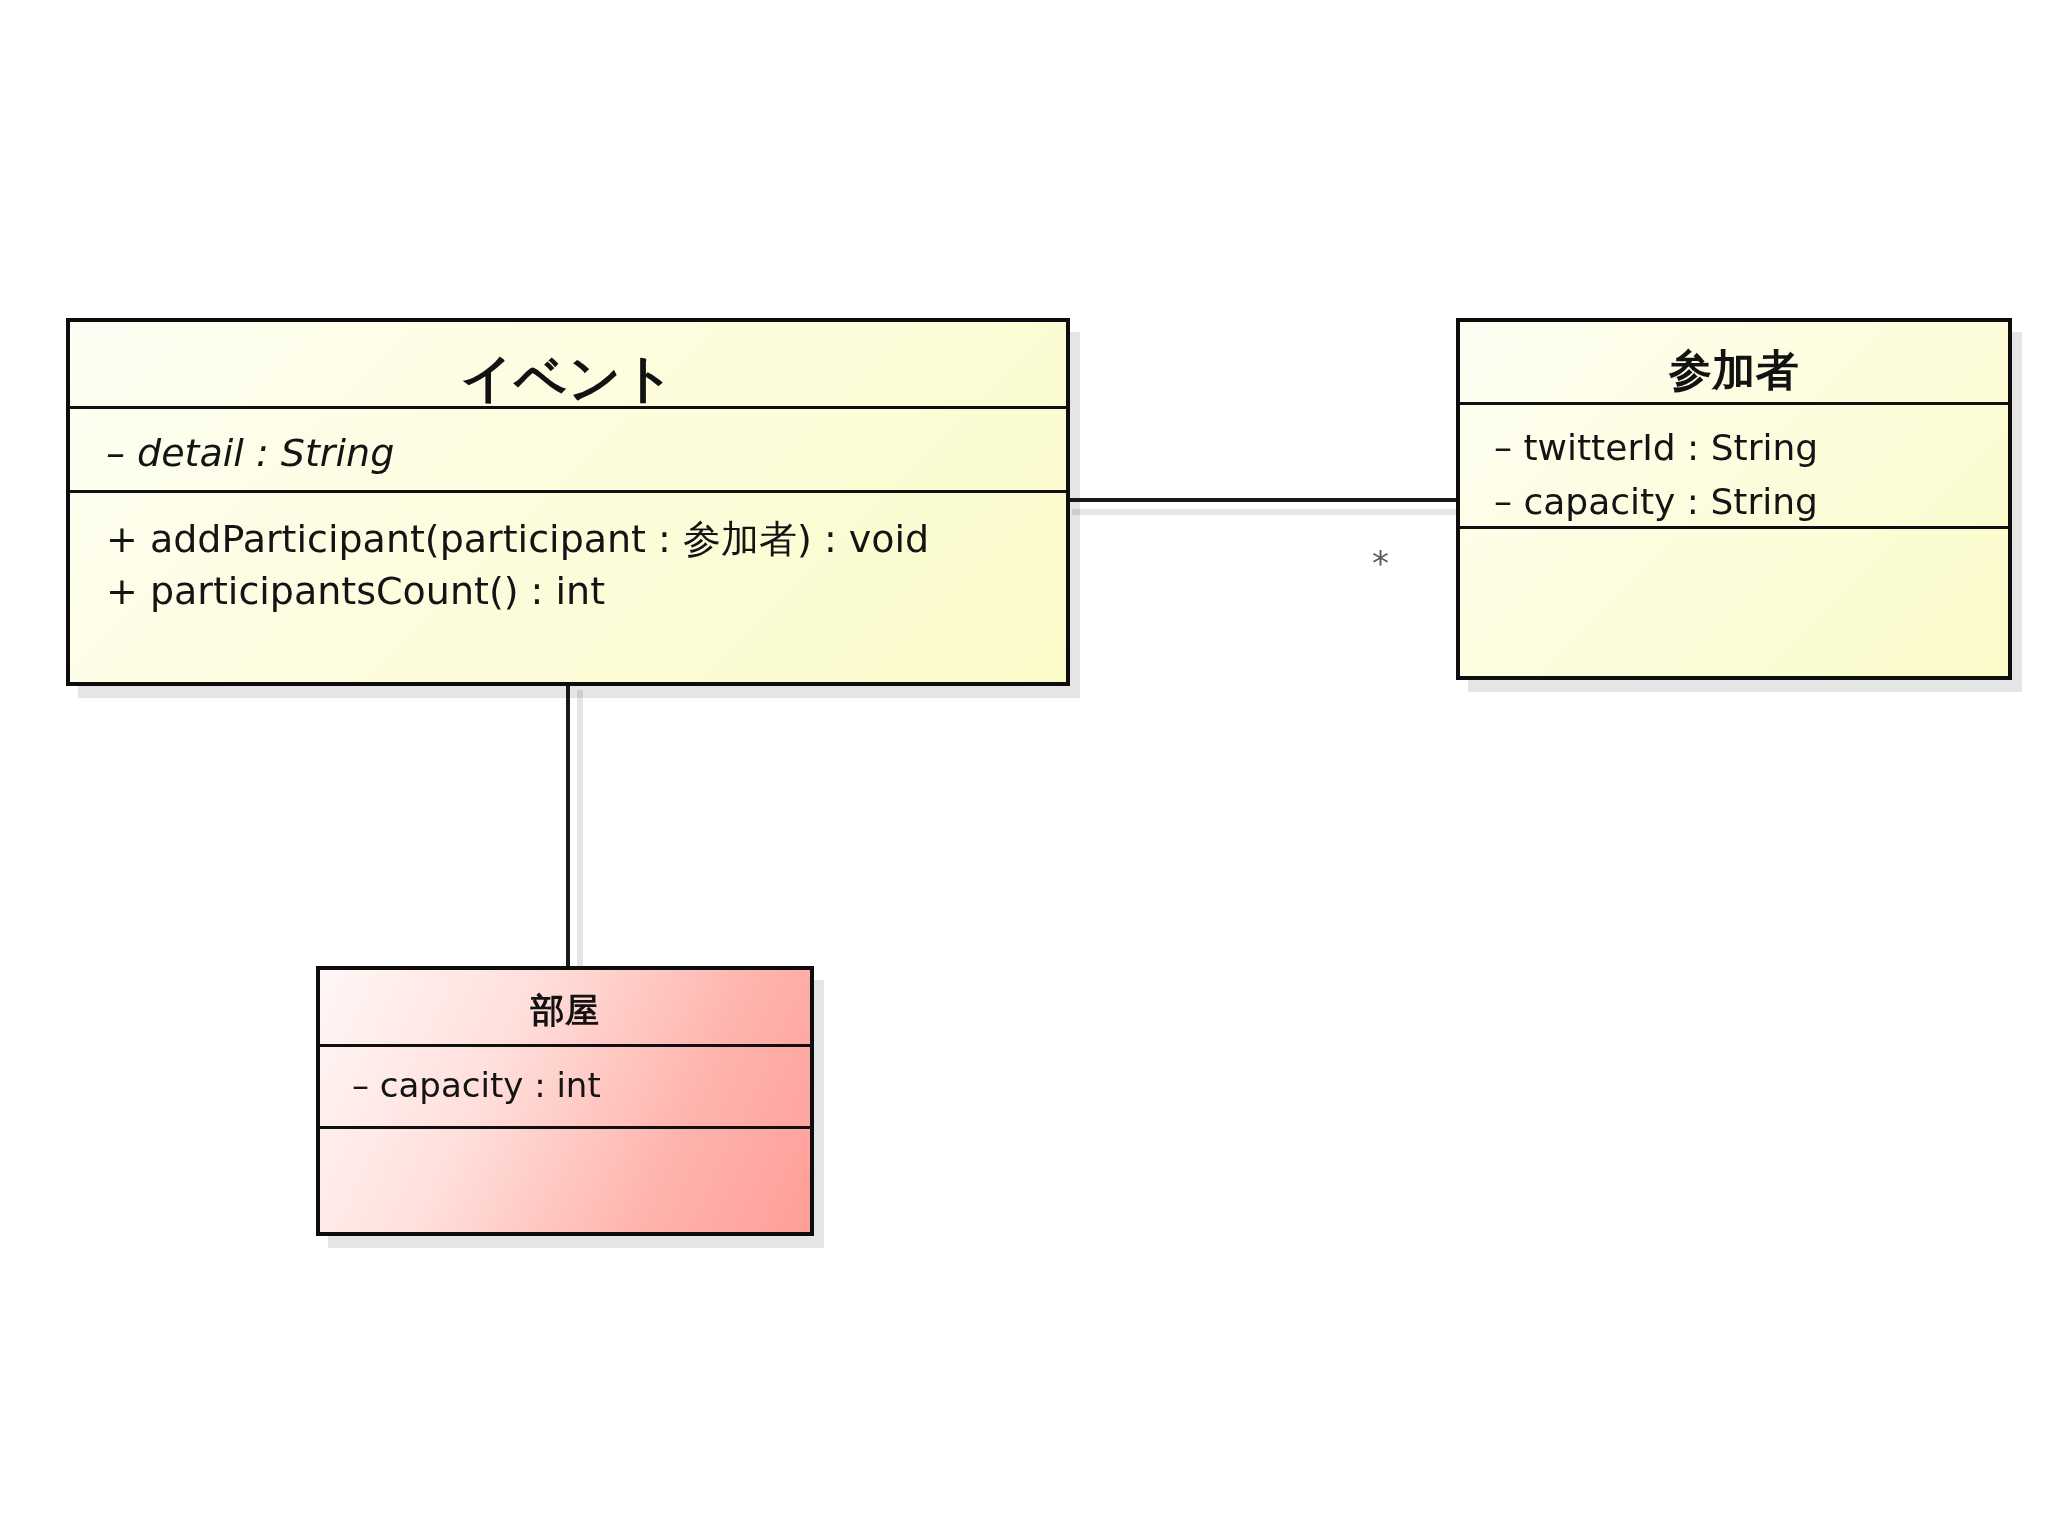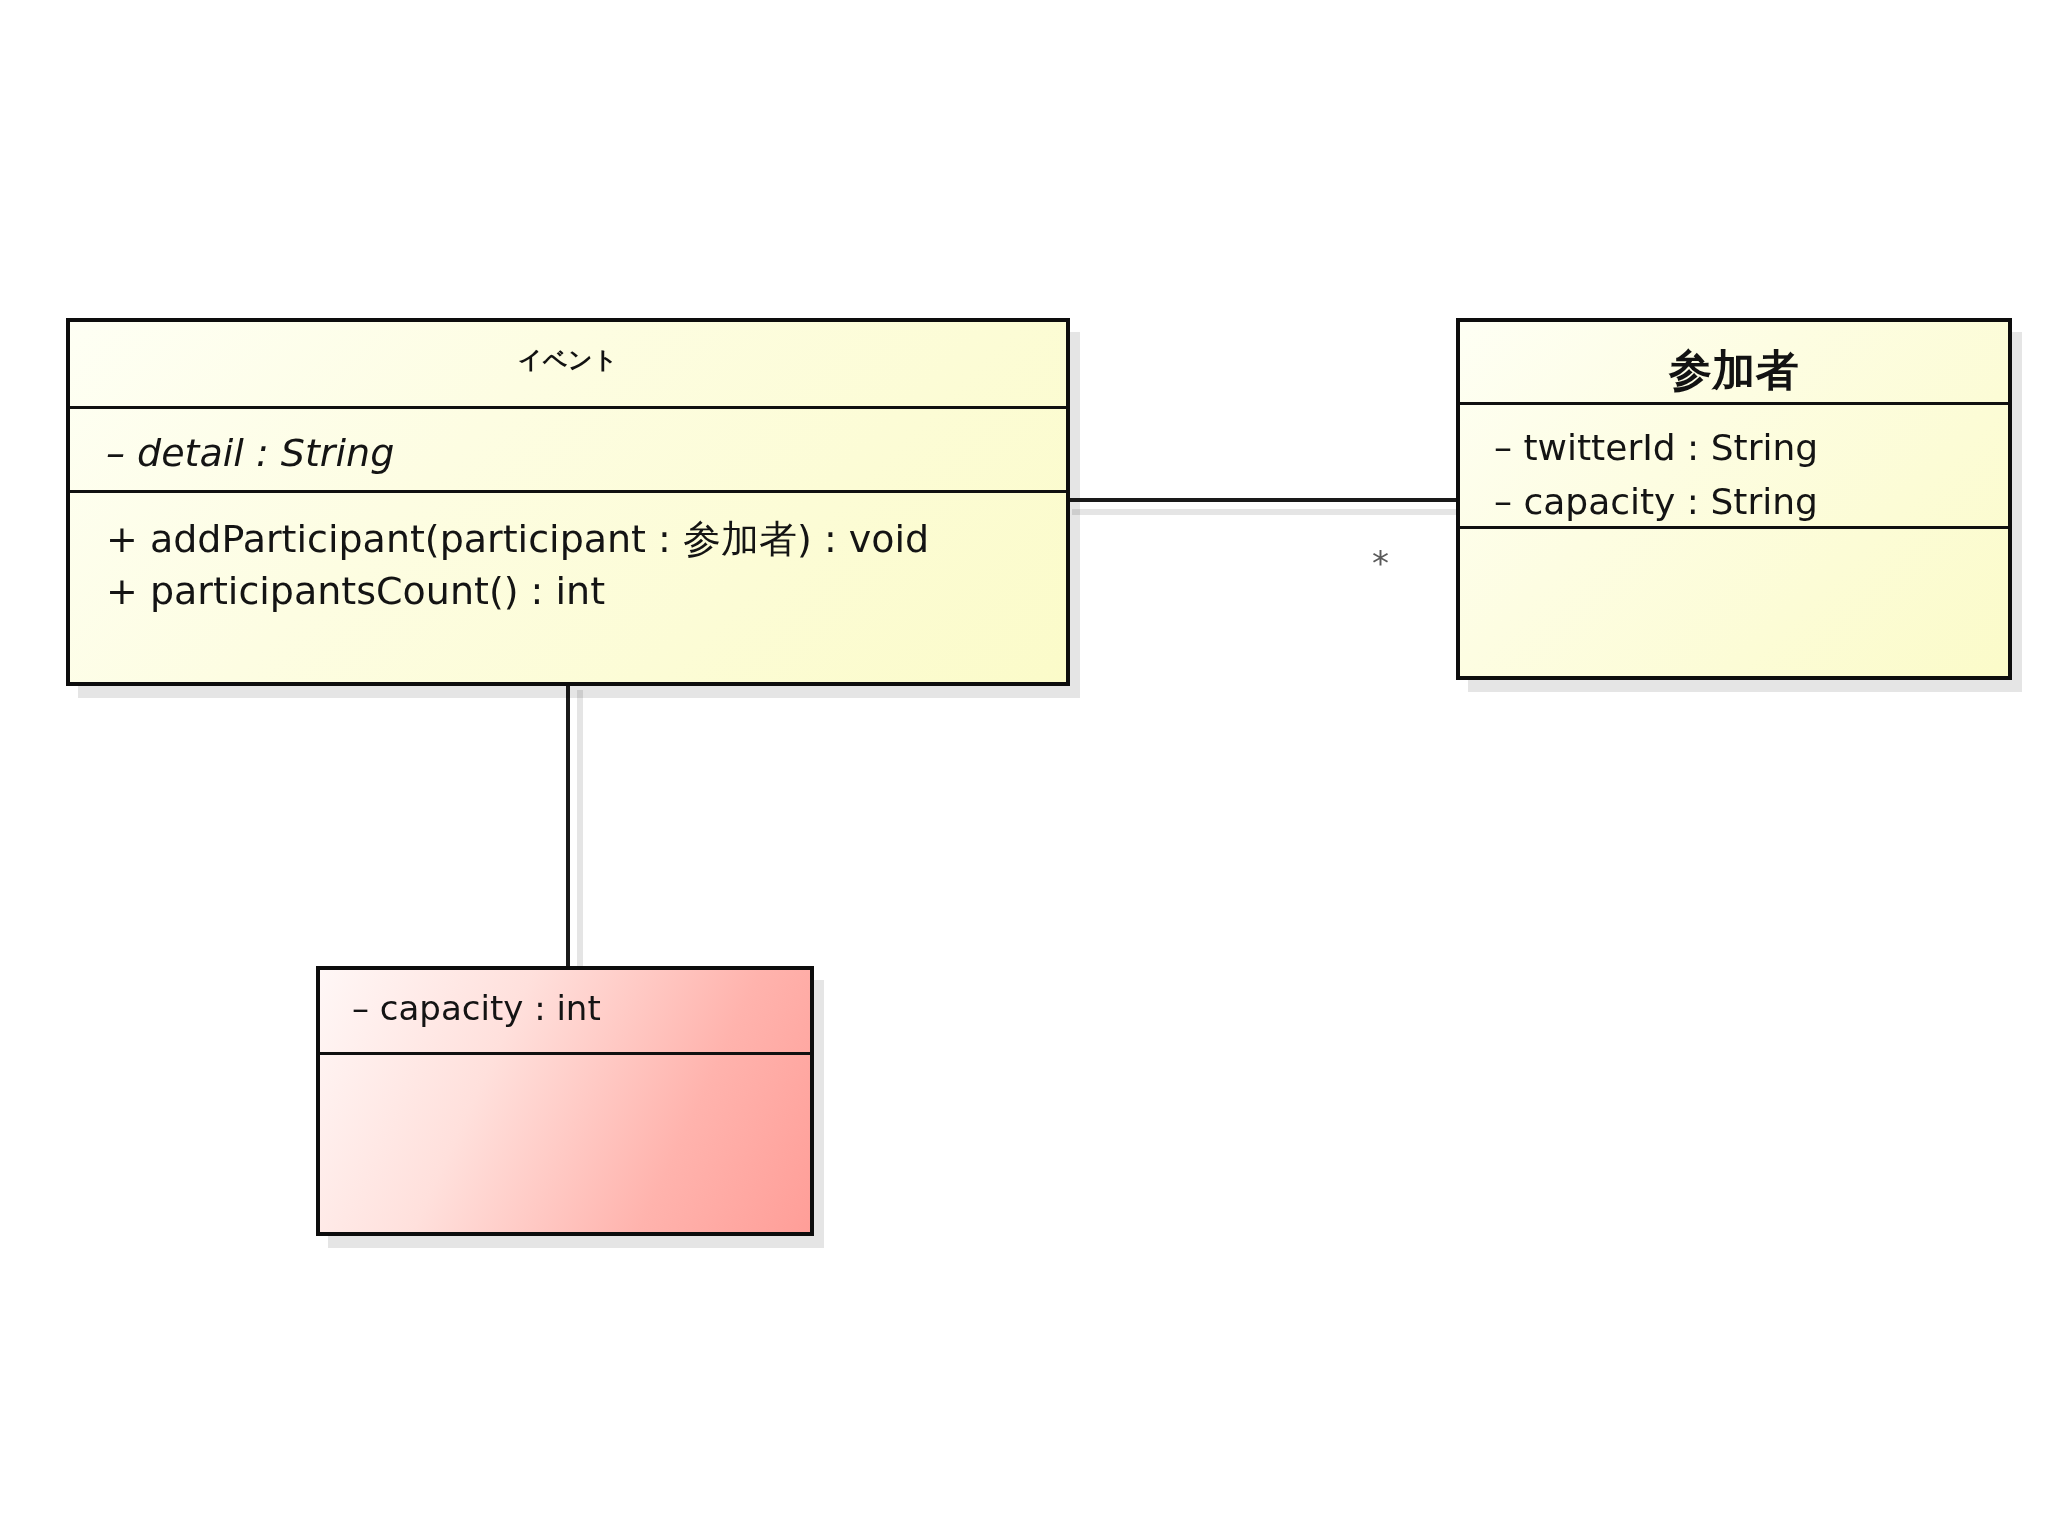--- a/index.html
+++ b/index.html
@@ -92,21 +92,21 @@
   #class-participant .c-methods { flex: 1 1 auto; }
 
   #class-room {
     left: 316px; top: 966px; width: 498px; height: 270px;
   }
   #class-room .c-title   { height: 74px; padding-top: 18px; }
   #class-room .c-attrs   { height: 82px; padding: 14px 0 0 32px; }
   #class-room .c-methods { flex: 1 1 auto; }
 
   
-  #class-event .class-title      { font-size: 24px; }
+  #class-event .class-title      { font-size: 52px; }
   #class-participant .class-title{ font-size: 43px; }
   #class-room .class-title       { font-size: 34px; }
 
   #class-event .member           { font-size: 38px; line-height: 52px; }
   #class-participant .member     { font-size: 36px; line-height: 54px; }
   #class-room .member            { font-size: 34px; line-height: 48px; }
 
   .multiplicity { font-size: 34px; }
 </style>
 </head>
@@ -144,19 +144,22 @@
       <div class="class-title">参加者</div>
     </div>
     <div class="compartment c-attrs">
       <div class="member">– twitterId : String</div>
       <div class="member">– capacity : String</div>
     </div>
     <div class="compartment c-methods"></div>
   </div>
 
   <div class="uml-class pink" id="class-room">
+    <div class="compartment c-title">
+      <div class="class-title">部屋</div>
+    </div>
     <div class="compartment c-attrs">
       <div class="member">– capacity : int</div>
     </div>
     <div class="compartment c-methods"></div>
   </div>
 
 </div>
 
 </body></html>

